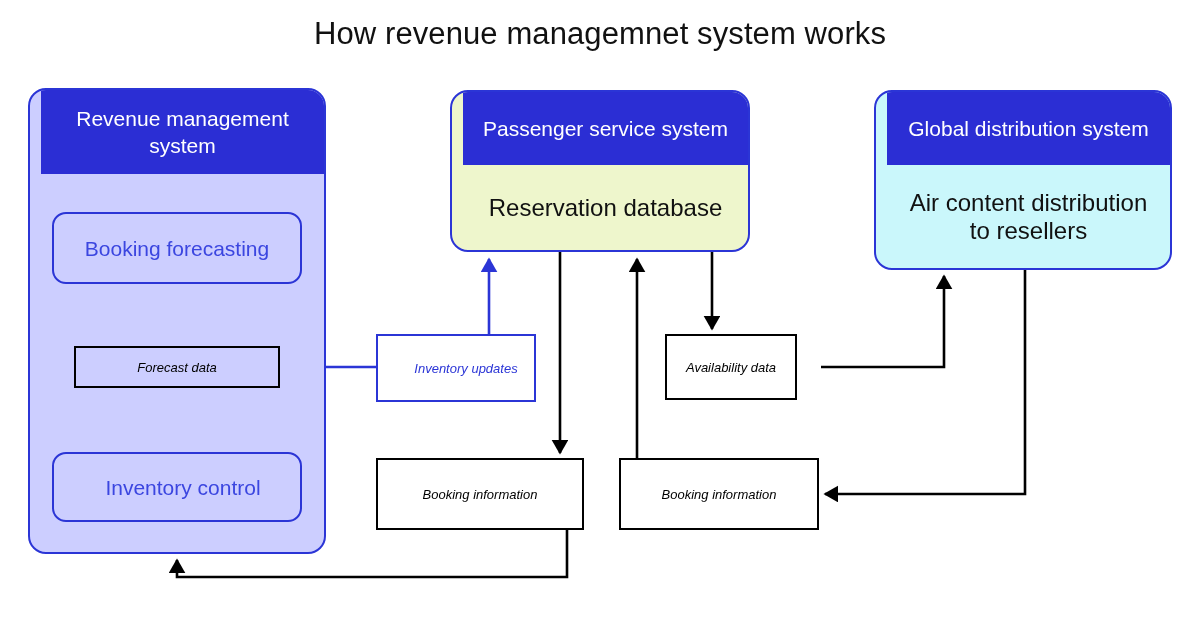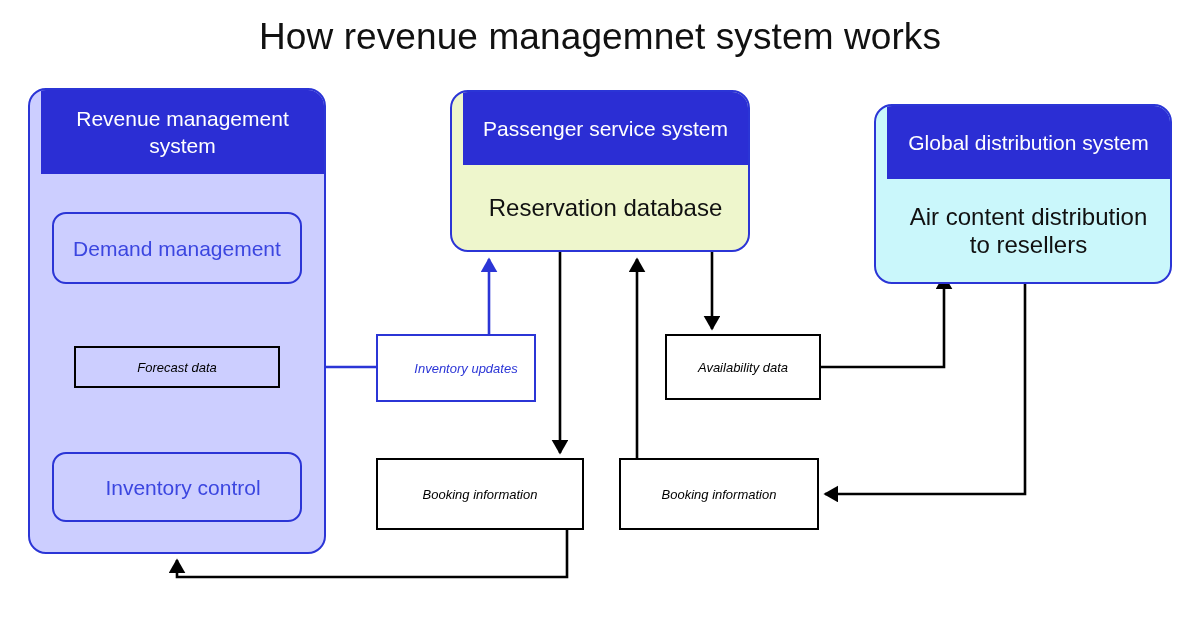--- a/index.html
+++ b/index.html
@@ -18,21 +18,21 @@
     position: absolute;
     left: 0; top: 0;
     width: 1200px;
     height: 630px;
   }
   .page-title {
     position: absolute;
     left: 0; top: 16px;
     width: 1200px;
     text-align: center;
-    font-size: 37px;
+    font-size: 31px;
     color: #111111;
     letter-spacing: 0.1px;
   }
   
   .sys-card {
     position: absolute;
     border: 2.5px solid #2b35d6;
     border-radius: 18px;
     overflow: hidden;
     box-sizing: border-box;
@@ -64,21 +64,21 @@
   }
   
   #card-rms { left: 28px; top: 88px; width: 298px; height: 466px; background: #ccceff; }
   #card-rms .sys-head { height: 84px; }
   #card-rms .sys-body { height: 380px; display: block; padding: 0; }
 
   #card-pss { left: 450px; top: 90px; width: 300px; height: 162px; background: #eef6cc; }
   #card-pss .sys-head { height: 73px; text-align: right; }
   #card-pss .sys-body { height: 85px; }
 
-  #card-gds { left: 874px; top: 104px; width: 298px; height: 180px; background: #caf7fb; }
+  #card-gds { left: 874px; top: 90px; width: 298px; height: 180px; background: #caf7fb; }
   #card-gds .sys-head { height: 73px; }
   #card-gds .sys-body { height: 103px; }
 
   
   .sub-box {
     position: absolute;
     border: 2.5px solid #2b35d6;
     border-radius: 14px;
     background: #ccceff;
     color: #3b46e0;
@@ -104,21 +104,21 @@
     text-align: center;
     font-style: italic;
     font-size: 13px;
     line-height: 25px;
   }
   .data-box.black { border: 2.5px solid #000000; color: #000000; }
   .data-box.blue  { border: 2.5px solid #2b35d6; color: #2b35d6; background: #ffffff; }
 
   #box-forecast   { left: 74px;  top: 346px; width: 206px; height: 42px; background: #ccceff; }
   #box-inv-upd    { left: 376px; top: 334px; width: 160px; height: 68px; padding-left: 20px; }
-  #box-avail      { left: 665px; top: 334px; width: 156px; height: 66px; }
+  #box-avail      { left: 665px; top: 334px; width: 132px; height: 66px; }
   #box-booking-1  { left: 376px; top: 458px; width: 208px; height: 72px; background:#ffffff; }
   #box-booking-2  { left: 619px; top: 458px; width: 200px; height: 72px; background:#ffffff; }
 
   svg.connectors {
     position: absolute;
     left: 0; top: 0;
     width: 1200px;
     height: 630px;
     pointer-events: none;
   }
@@ -161,21 +161,21 @@
     <path class="ln-black" d="M1025,270 L1025,494 L825,494" marker-end="url(#arrow-black)"></path>
 
     <path class="ln-black" d="M567,530 L567,577 L177,577 L177,560" marker-end="url(#arrow-black)"></path>
   </svg>
 
   <div class="sys-card" id="card-rms">
     <div class="sys-head">Revenue management system</div>
     <div class="sys-body"></div>
   </div>
   <div class="sub-box" id="sub-demand">
-    <span>Demand management</span>
+    <span>Booking forecasting</span>
   </div>
   <div class="sub-box" id="sub-inventory">
     <span>Inventory control</span>
   </div>
   <div class="data-box black" id="box-forecast">
     <span>Forecast data</span>
   </div>
 
   <div class="sys-card" id="card-pss">
     <div class="sys-head">Passenger service system</div>

